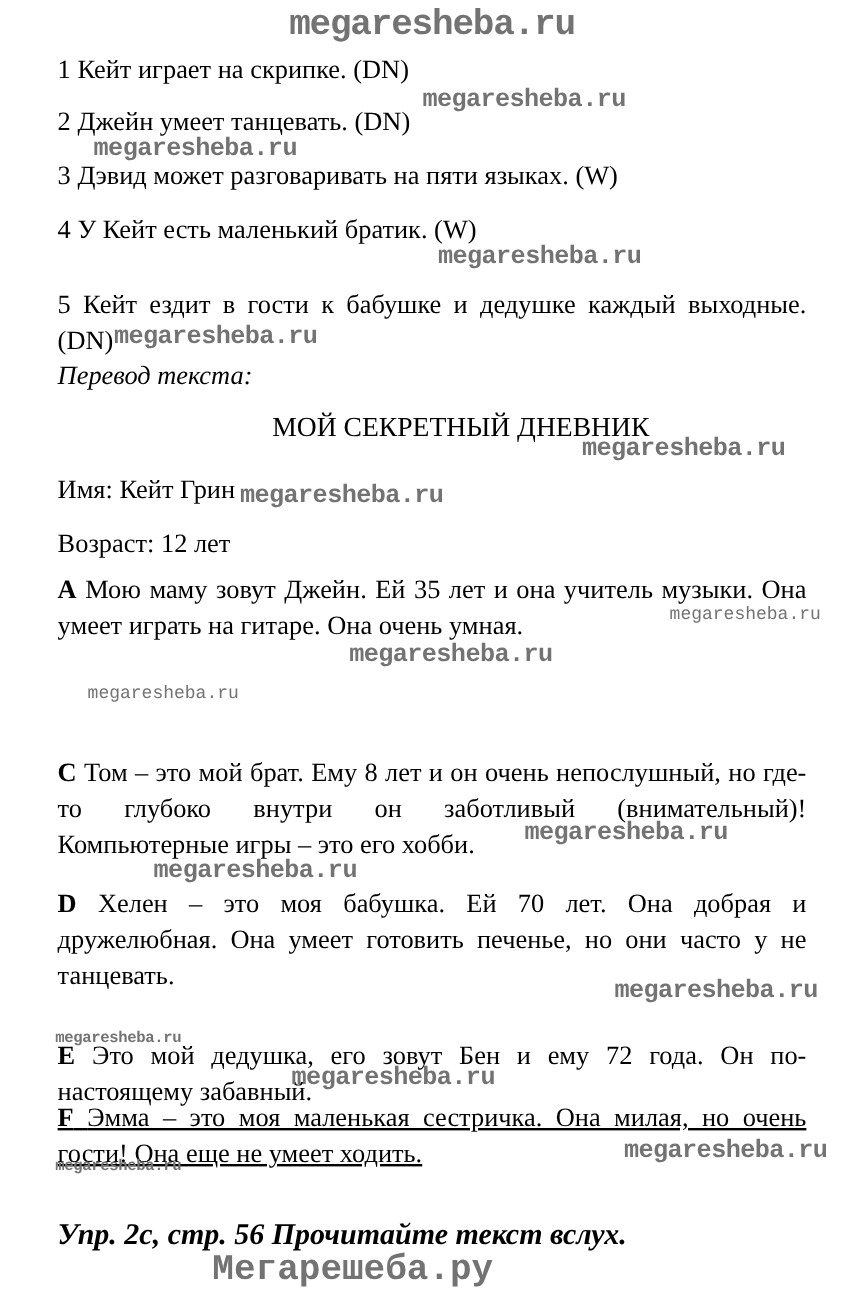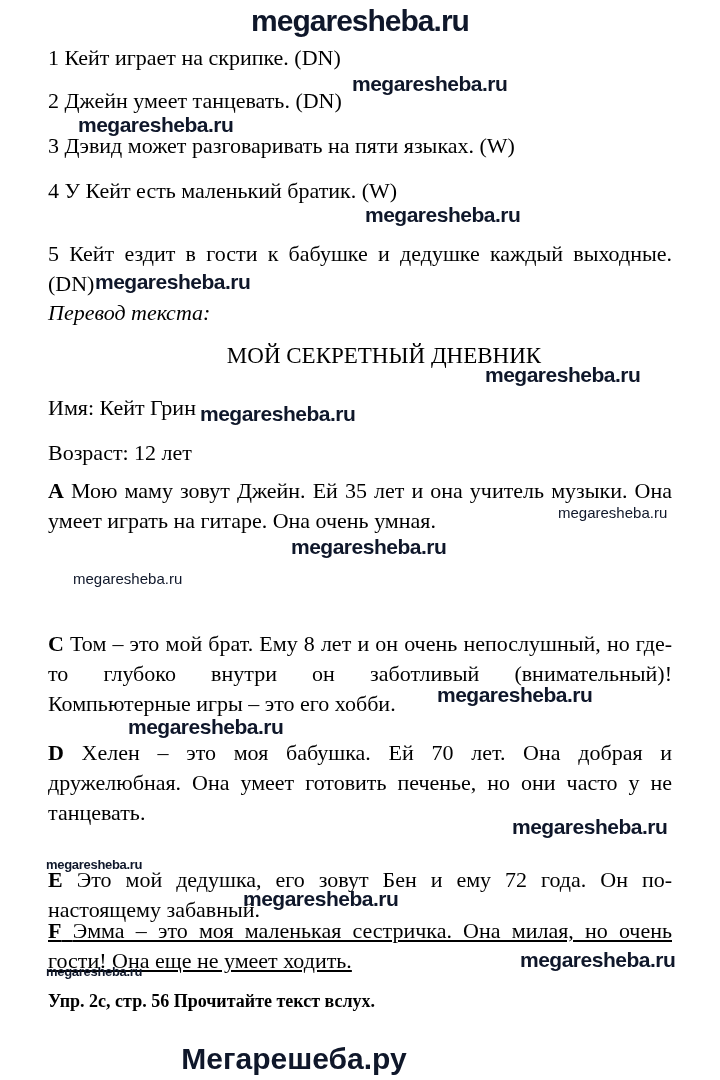--- a/index.html
+++ b/index.html
@@ -28,22 +28,22 @@
   .line.just { text-align-last:justify; }
   .pl { font-weight:bold; }
   .italic { font-style:italic; }
   .bold { font-weight:bold; }
   .centered {
     position:absolute; left:0; width:720px; text-align:center;padding-left:24px;
   }
   
   .wm {
     position:absolute;
-    font-family:Liberation Sans, sans-serif;
-    color:#0f172a;
+    font-family:Liberation Mono, monospace;
+    color:#737373;
     white-space:nowrap;
   }
   .wm-big  { font-size:21px; font-weight:bold; letter-spacing:-0.5px; }
   .wm-sm   { font-size:15px; font-weight:normal; }
   .wm-tiny { font-size:13px; font-weight:bold; letter-spacing:-0.3px; }
   .wm-header {
     font-size:30px; font-weight:bold; letter-spacing:-1px;
     left:0; width:720px; text-align:center;
   }
   .wm-footer {
@@ -96,21 +96,21 @@
   <div class="pblock" style="top:841px;margin-top:24px;">
     <div class="line just"><b class="pl">Е</b> <span>Это мой дедушка, его зовут Бен и ему 72 года. Он по-</span></div>
     <div class="line">настоящему забавный.</div>
   </div>
 
   <div class="pblock" style="top:916px;text-decoration:underline;">
     <div class="line just"><b class="pl">F</b> <span>Эмма – это моя маленькая сестричка. Она милая, но очень</span></div>
     <div class="line">гости! Она еще не умеет ходить.</div>
   </div>
 
-  <div class="tblock bold" style="top:986px; font-size:18px;">Упр. 2с, стр. 56 Прочитайте текст вслух.</div>
+  <div class="tblock bold" style="top:1015px; font-size:25px;font-style:italic;">Упр. 2с, стр. 56 Прочитайте текст вслух.</div>
 
   <div class="wm wm-footer" style="top:1042px;">Мегарешеба.ру</div>
 
   <span class="wm wm-big" style="left:352px; top:72px;">megaresheba.ru</span>
   <span class="wm wm-big" style="left:78px;  top:113px;">megaresheba.ru</span>
   <span class="wm wm-big" style="left:365px; top:203px;">megaresheba.ru</span>
   <span class="wm wm-big" style="left:95px;  top:270px;">megaresheba.ru</span>
   <span class="wm wm-big" style="left:485px; top:363px;">megaresheba.ru</span>
   <span class="wm wm-big" style="left:200px; top:402px;">megaresheba.ru</span>
   <span class="wm wm-sm" style="left:558px; top:504px;">megaresheba.ru</span>

